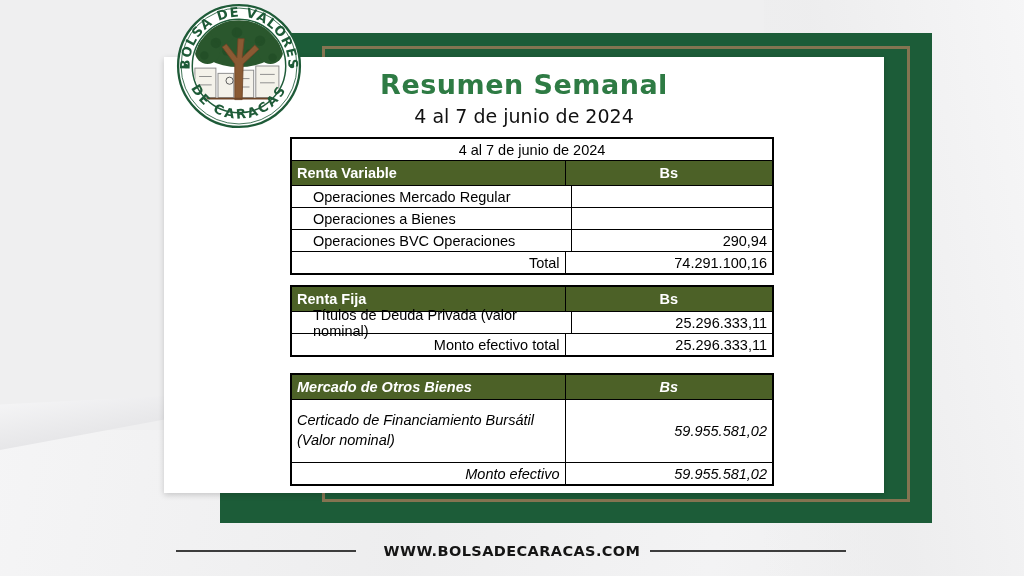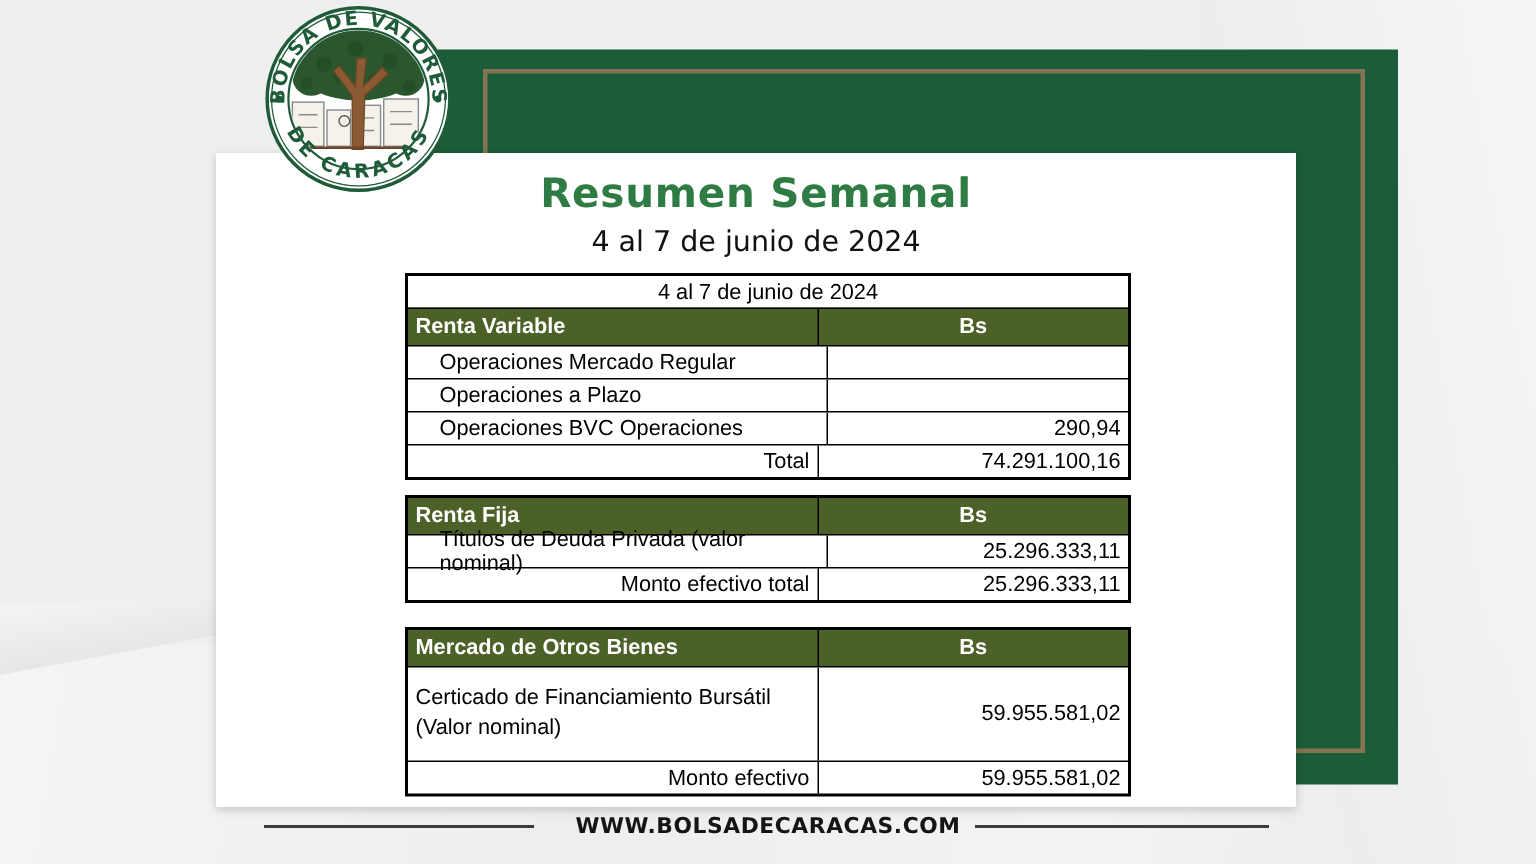--- a/index.html
+++ b/index.html
@@ -9,37 +9,37 @@
     font-family:"Liberation Sans", sans-serif;
   }
   
   .bg-streak{position:absolute;pointer-events:none;}
   .streak-a{left:0;top:380px;width:340px;height:70px;background:linear-gradient(170deg,#fbfbfc 0%,#e6e6e8 55%,#efeff0 80%);clip-path:polygon(0 35%,100% 10%,0 100%);}
   .streak-b{left:0;top:430px;width:1024px;height:146px;background:linear-gradient(100deg,#f6f6f7 0%,#ededee 40%,#f4f4f5 70%,#ebebec 100%);opacity:.8;}
   .streak-c{right:0;top:0;width:260px;height:576px;background:linear-gradient(260deg,#f7f7f8 0%,#ededee 60%,rgba(239,239,240,0) 100%);opacity:.85;}
 
   .green-panel{position:absolute;left:220px;top:33px;width:712px;height:490px;background:#1c5c38;}
   .tan-frame{position:absolute;left:322px;top:46px;width:588px;height:456px;border:3px solid #847451;box-sizing:border-box;}
-  .card{position:absolute;left:144px;top:57px;width:720px;height:436px;background:#ffffff;box-shadow:0 2px 6px rgba(0,0,0,.18);margin-top:45px;}
+  .card{position:absolute;left:164px;top:57px;width:720px;height:436px;background:#ffffff;box-shadow:0 2px 6px rgba(0,0,0,.18);}
 
   
   .logo{position:absolute;left:176px;top:3px;width:126px;height:126px;}
 
   
   .title{position:absolute;left:0;top:12px;width:100%;text-align:center;
     font-family:"DejaVu Sans", sans-serif;font-weight:bold;font-size:27px;letter-spacing:.5px;color:#2e7b44;}
   .subtitle{position:absolute;left:0;top:48px;width:100%;text-align:center;
     font-family:"DejaVu Sans", sans-serif;font-size:19px;color:#111;}
 
   
   .tbl{position:absolute;left:126px;width:484px;border:2px solid #000;box-sizing:border-box;background:#fff;
     font-size:14.5px;color:#000;}
   .tbl-1{top:80px;}
   .tbl-2{top:228px;}
-  .tbl-3{top:316px;}
+  .tbl-3{top:316px;font-style:italic;}
   .row{display:flex;border-top:1px solid #000;}
   .row:first-child{border-top:none;}
   .cell-l{flex:0 0 57%;display:flex;align-items:center;padding:0 5px;box-sizing:border-box;border-right:1px solid #000;}
   .cell-r{flex:1;display:flex;align-items:center;justify-content:flex-end;padding:0 5px;box-sizing:border-box;}
   .date-row{justify-content:center;align-items:center;height:21px;display:flex;font-size:14.5px;}
   .head-row{background:#4c6127;color:#fff;font-weight:bold;height:24px;text-align:center;}
   .head-row .cell-r{justify-content:center;}
   .data-row{height:21px;padding-left:16px;}
   .tall-row{height:62px;}
   .tall-row .cell-l{line-height:1.35;}
@@ -70,21 +70,21 @@
   <div class="tbl tbl-1">
     <div class="row date-row">4 al 7 de junio de 2024</div>
     <div class="row head-row">
       <div class="cell-l">Renta Variable</div>
       <div class="cell-r">Bs</div>
     </div>
     <div class="row data-row">
       <div class="cell-l">Operaciones Mercado Regular</div>
     </div>
     <div class="row data-row">
-      <div class="cell-l">Operaciones a Plazo</div>
+      <div class="cell-l">Operaciones a Bienes</div>
     </div>
     <div class="row data-row">
       <div class="cell-l">Operaciones BVC Operaciones</div>
       <div class="cell-r">290,94</div>
     </div>
     <div class="row total-row">
       <div class="cell-l">Total</div>
       <div class="cell-r">74.291.100,16</div>
     </div>
   </div>

